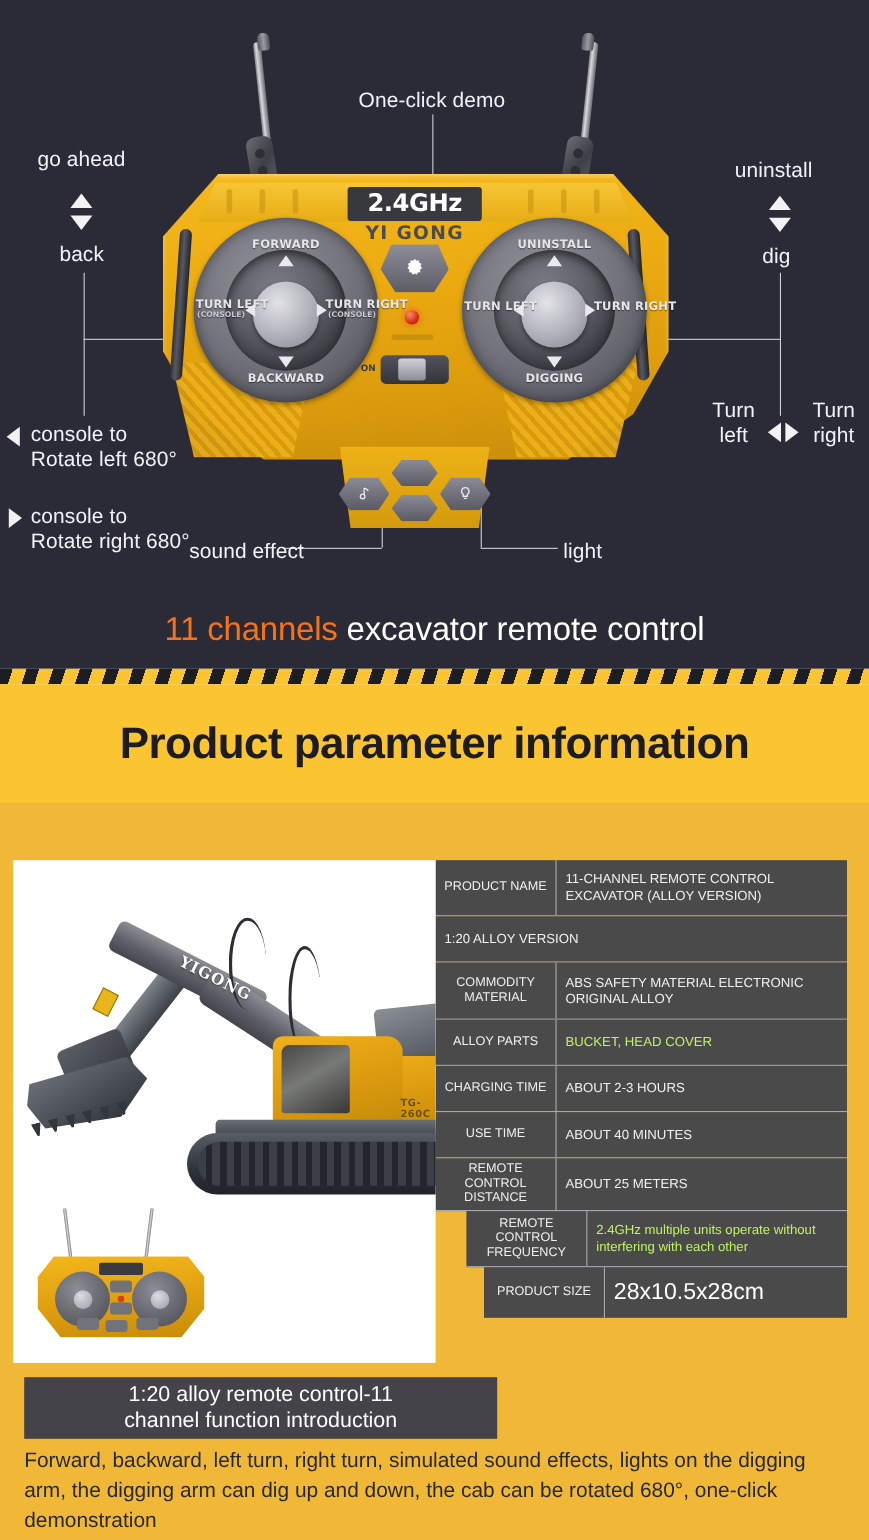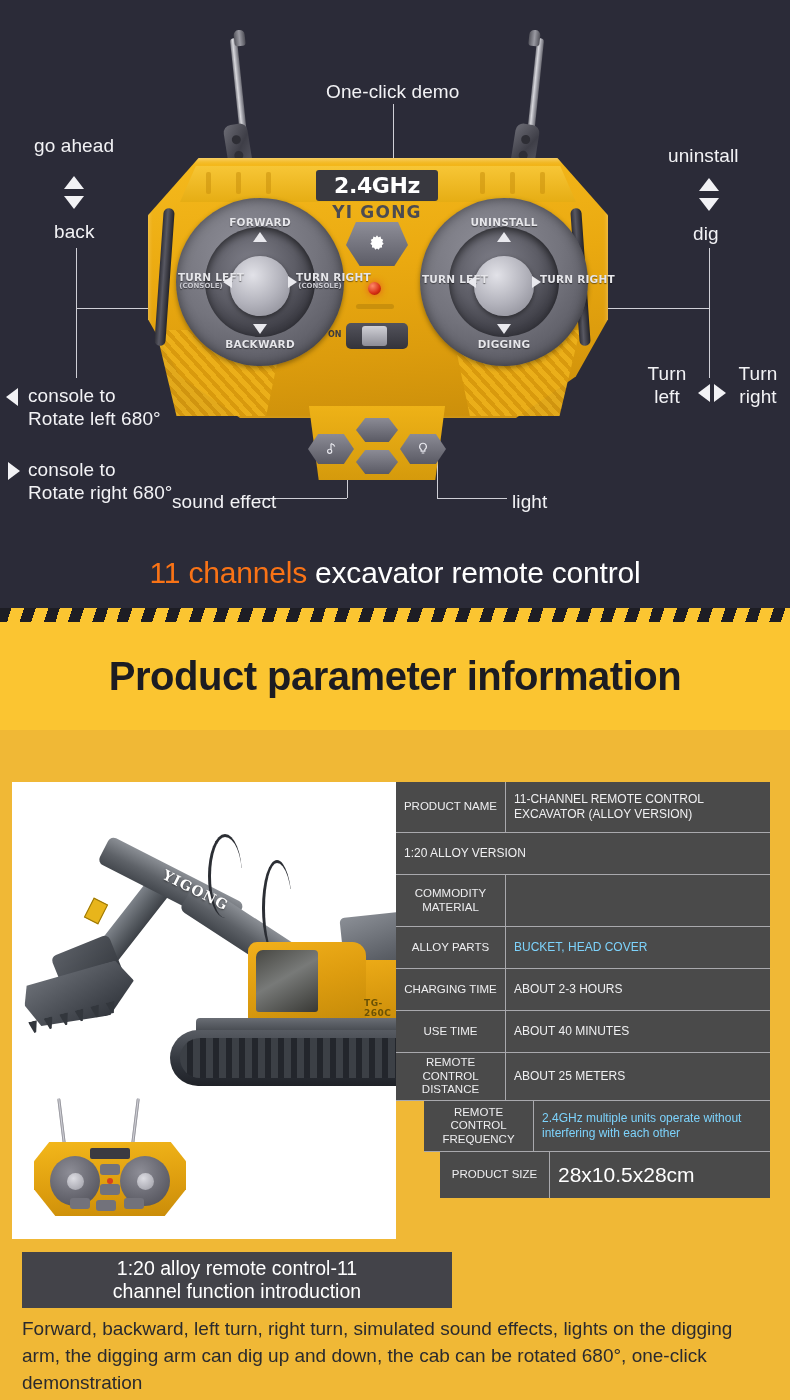--- a/index.html
+++ b/index.html
@@ -220,21 +220,21 @@
     width:110px; flex:0 0 110px; border-right:1px solid #a9a9ad;
     display:flex; align-items:center; justify-content:center; text-align:center;
     color:#eeeef0; font-size:11.5px; line-height:1.18; padding:3px 2px;
     font-family:"Liberation Sans", sans-serif;
   }
   .scell-v {
     flex:1; display:flex; align-items:center;
     color:#f0f0f2; font-size:12px; line-height:1.25; padding:4px 8px;
     font-family:"Liberation Sans", sans-serif;
   }
-  .scell-v.gold { color:#7dd3fc; }
+  .scell-v.gold { color:#bef264; }
   .scell-v.big  { font-size:19px; }
   .scell-v.bigw { font-size:21px; color:#ffffff; }
 
   
   .exc { position:absolute; }
   .boom1 { left:92px; top:52px; width:150px; height:30px; border-radius:6px;
     background: linear-gradient(180deg,#8b8f95,#5e6268 55%,#44484e);
     transform: rotate(27deg); transform-origin: left center; }
   .boom2 { left:48px; top:78px; width:110px; height:26px; border-radius:6px;
     background: linear-gradient(180deg,#7e838a,#565b61 60%,#3d4147);
@@ -542,20 +542,21 @@
   <div class="spec-table" id="spec-table">
       <div class="srow" style="flex: 0.112029 1 0px;">
         <div class="scell-k">PRODUCT NAME</div>
         <div class="scell-v ">11-CHANNEL REMOTE CONTROL EXCAVATOR (ALLOY VERSION)</div>
       </div>
       <div class="srow" style="flex: 0.0918274 1 0px;">
         <div class="scell-v ">1:20 ALLOY VERSION</div>
       </div>
       <div class="srow" style="flex: 0.114784 1 0px;">
         <div class="scell-k">COMMODITY MATERIAL</div>
+        <div class="scell-v ">ABS SAFETY MATERIAL ELECTRONIC ORIGINAL ALLOY</div>
       </div>
       <div class="srow" style="flex: 0.0918274 1 0px;">
         <div class="scell-k">ALLOY PARTS</div>
         <div class="scell-v gold">BUCKET, HEAD COVER</div>
       </div>
       <div class="srow" style="flex: 0.0918274 1 0px;">
         <div class="scell-k">CHARGING TIME</div>
         <div class="scell-v ">ABOUT 2-3 HOURS</div>
       </div>
       <div class="srow" style="flex: 0.0918274 1 0px;">

